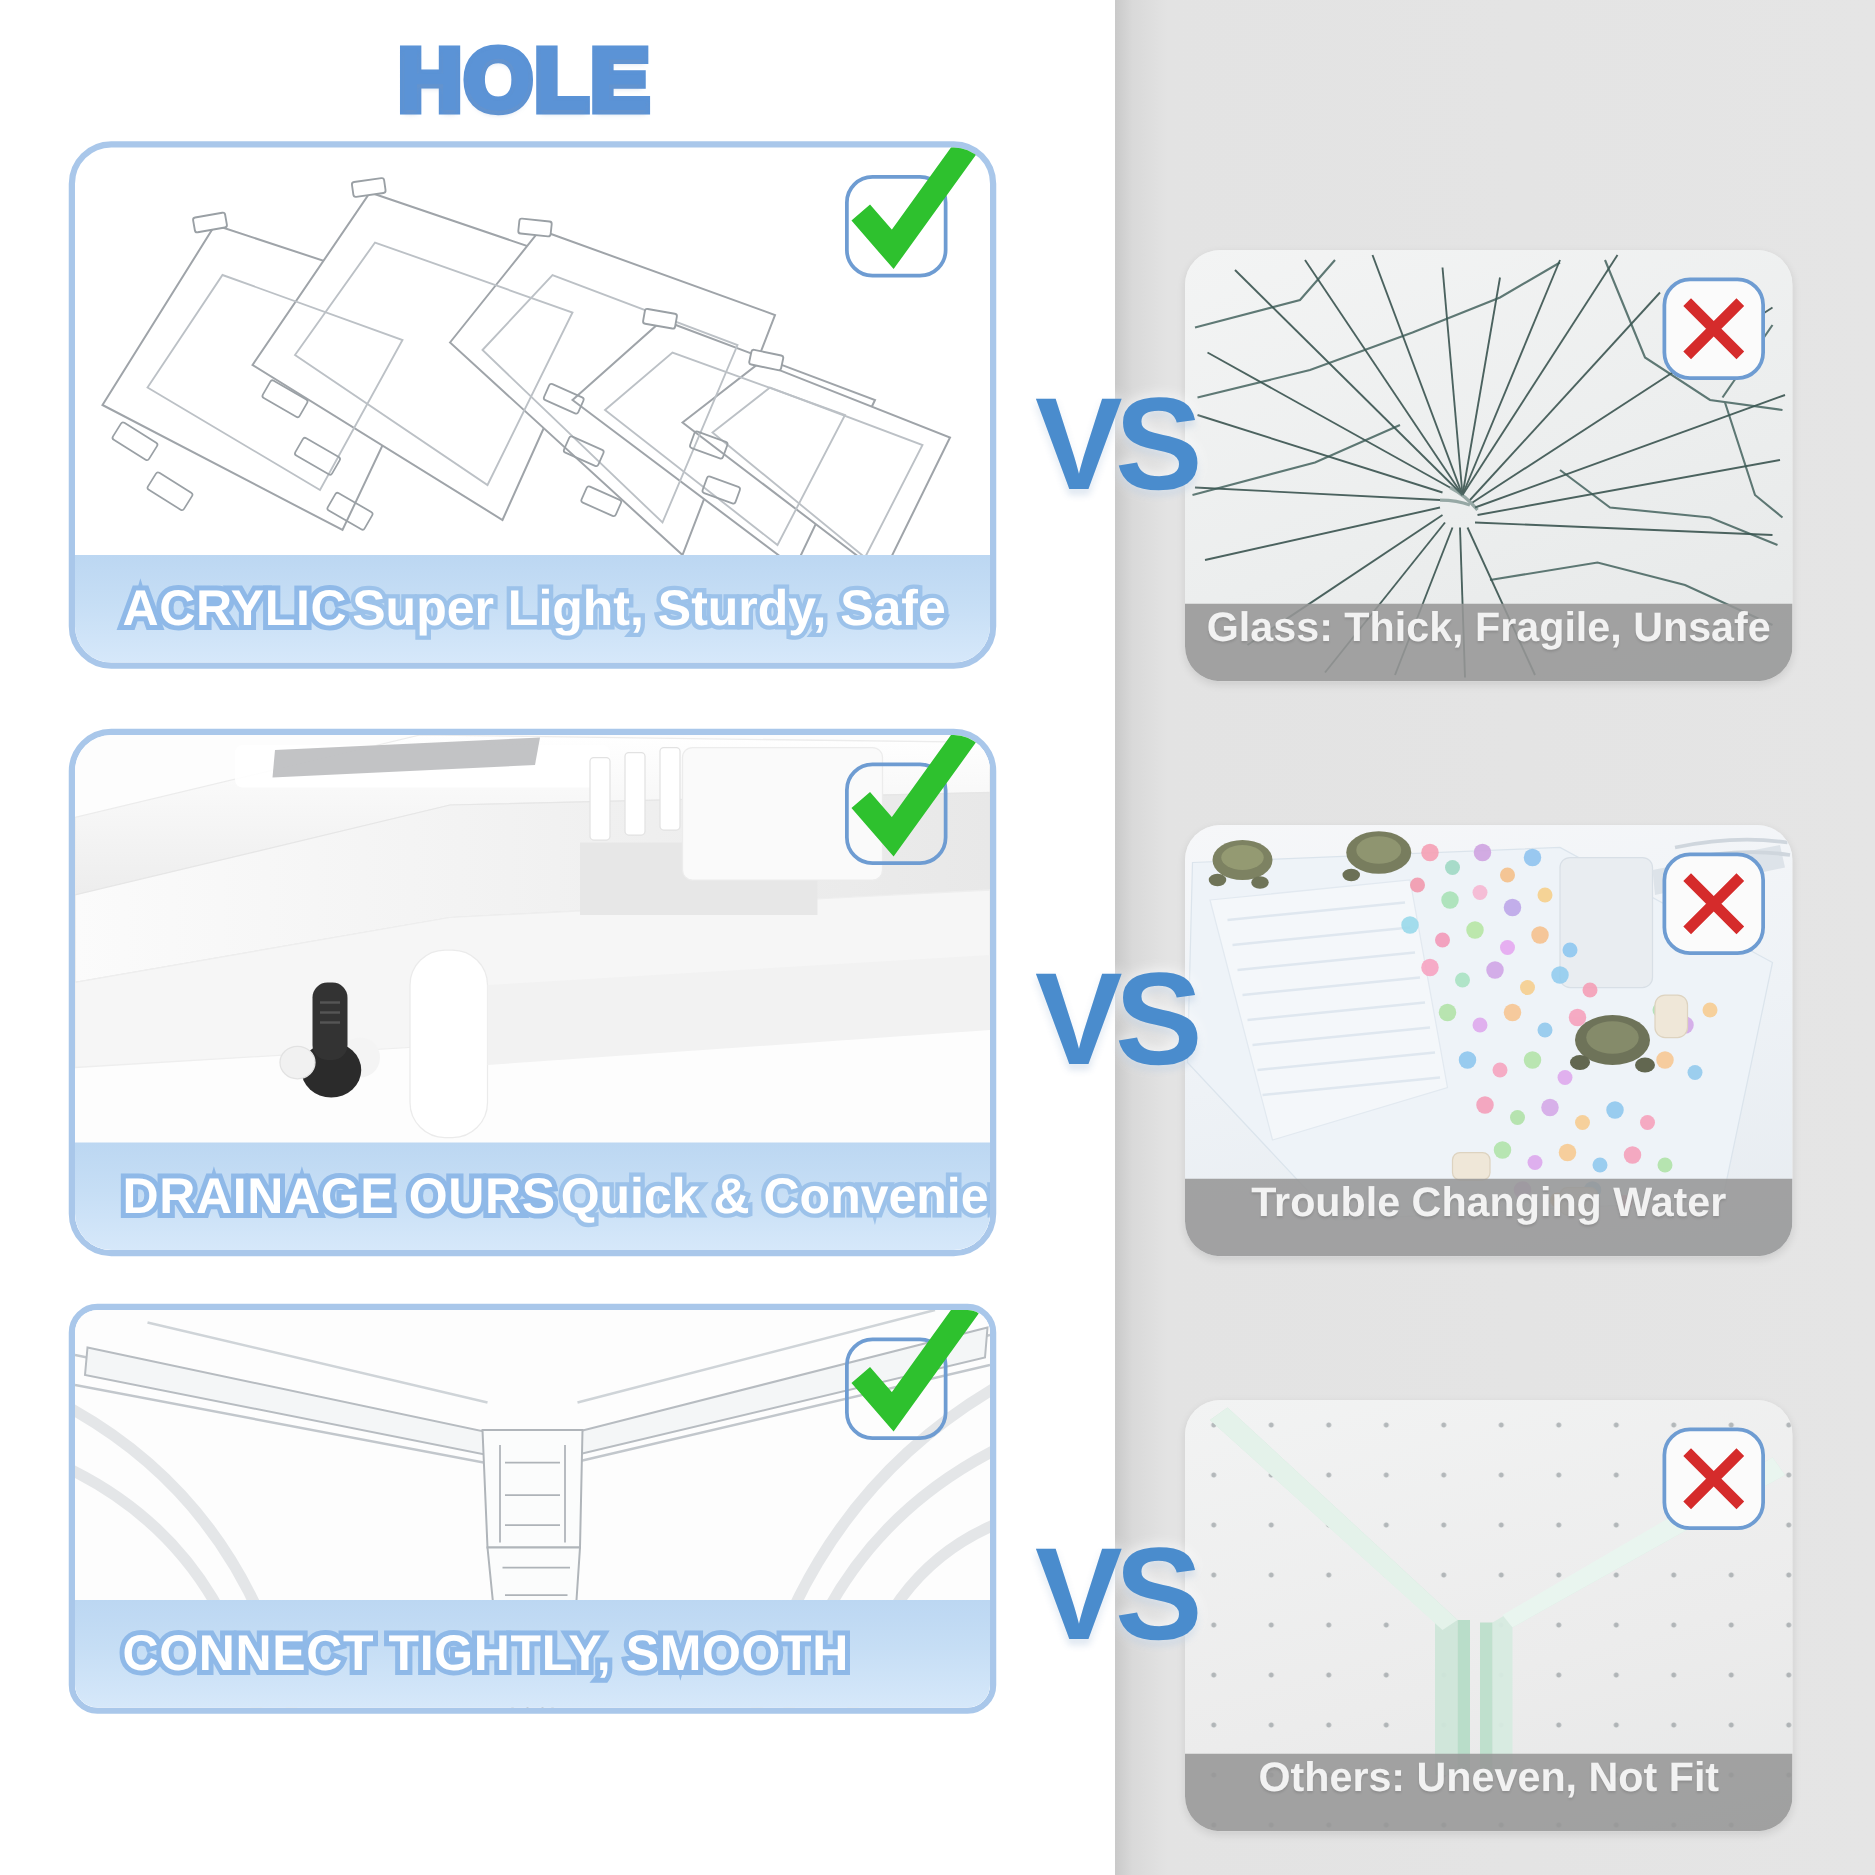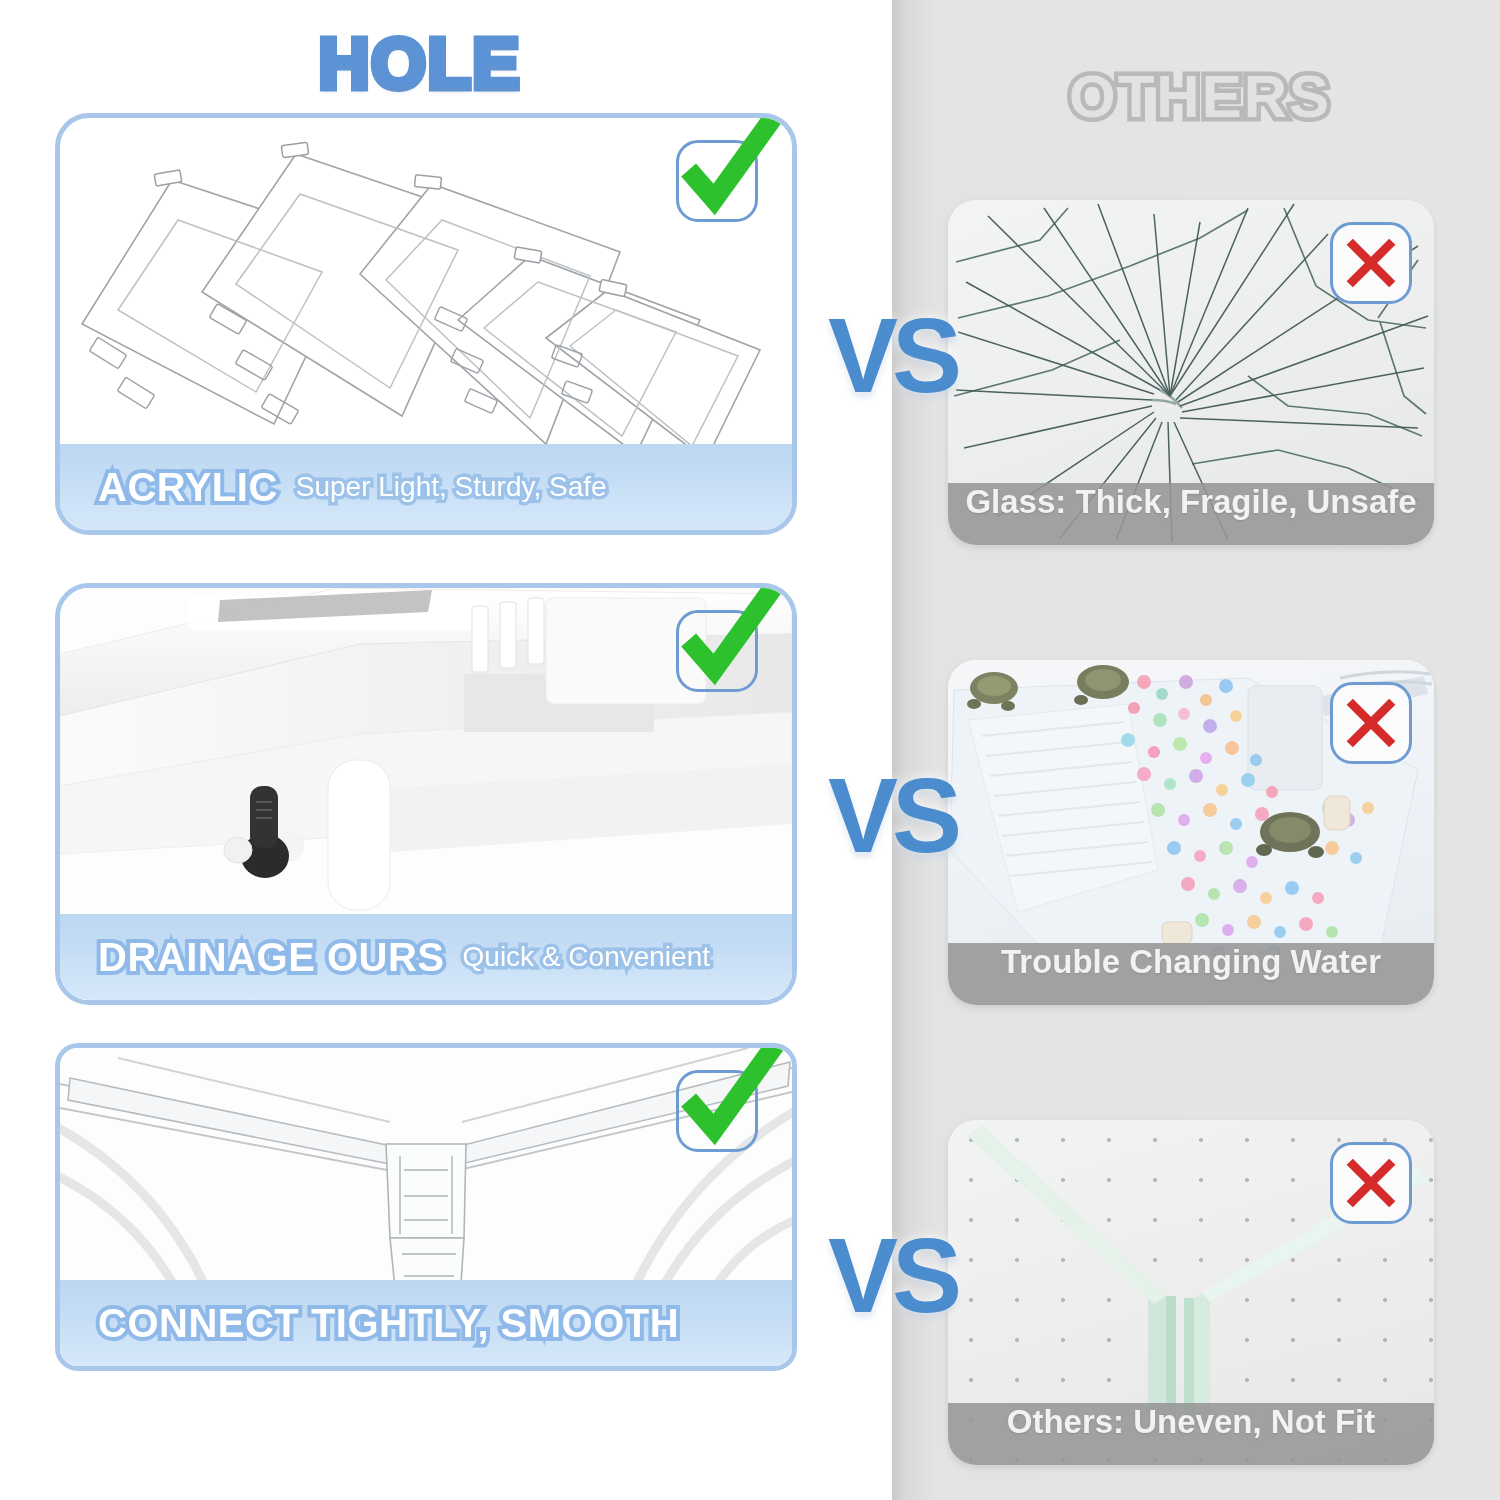--- a/index.html
+++ b/index.html
@@ -45,30 +45,30 @@
   }
   .card-l.r1{top:113px;height:422px;}
   .card-l.r2{top:583px;height:422px;}
   .card-l.r3{top:1043px;height:328px;border-radius:23px;}
 
   .art{position:absolute;left:0;top:0;right:0;bottom:0;}
 
   .cap-l{
     position:absolute;left:0;right:0;bottom:0;height:86px;
     background:linear-gradient(180deg,#bcd7f2 0%,#c6def5 45%,#d6e8fa 100%);
-    display:flex;align-items:center;gap:18px;
+    display:flex;align-items:center;gap:4px;
     padding:0 0 0 38px;box-sizing:border-box;
   }
   .cap-l .big{
     font-size:40px;font-weight:bold;letter-spacing:.5px;color:#ffffff;
     -webkit-text-stroke:8px #8fb9e8;paint-order:stroke fill;
     white-space:nowrap;
   }
   .cap-l .small{
-    font-size:28px;font-weight:normal;color:#ffffff;
+    font-size:40px;font-weight:bold;color:#ffffff;
     -webkit-text-stroke:7px #9cc2ea;paint-order:stroke fill;
     white-space:nowrap;
   }
 
   
   .card-r{
     position:absolute;left:948px;width:486px;
     border-radius:28px;
     background:#efefef;
     box-sizing:border-box;overflow:hidden;
@@ -115,23 +115,20 @@
 </head>
 <body>
 
 <div class="stage">
 
   <div class="bg-left"></div>
   <div class="bg-right"></div>
 
   <div class="head-ours">HOLE</div>
 
-  <div class="head-others">
-    <span class="odot">O</span><span>THERS</span>
-  </div>
 
   <div class="card-l r1">
     <div class="art">
       <svg viewBox="0 0 732 340" width="732" height="340" style="position:absolute;left:0;top:6px;">
         <g fill="#ffffff" stroke="#9fa4a9" stroke-width="1.6">
           <path d="M22 200 L112 56 L300 118 L214 300 Z"></path>
           <path d="M142 168 L236 30 L430 96 L342 292 Z"></path>
           <path d="M300 150 L372 60 L560 128 L486 320 Z"></path>
           <path d="M398 196 L470 132 L640 196 L576 330 Z"></path>
           <path d="M486 214 L548 166 L700 226 L646 336 Z"></path>

